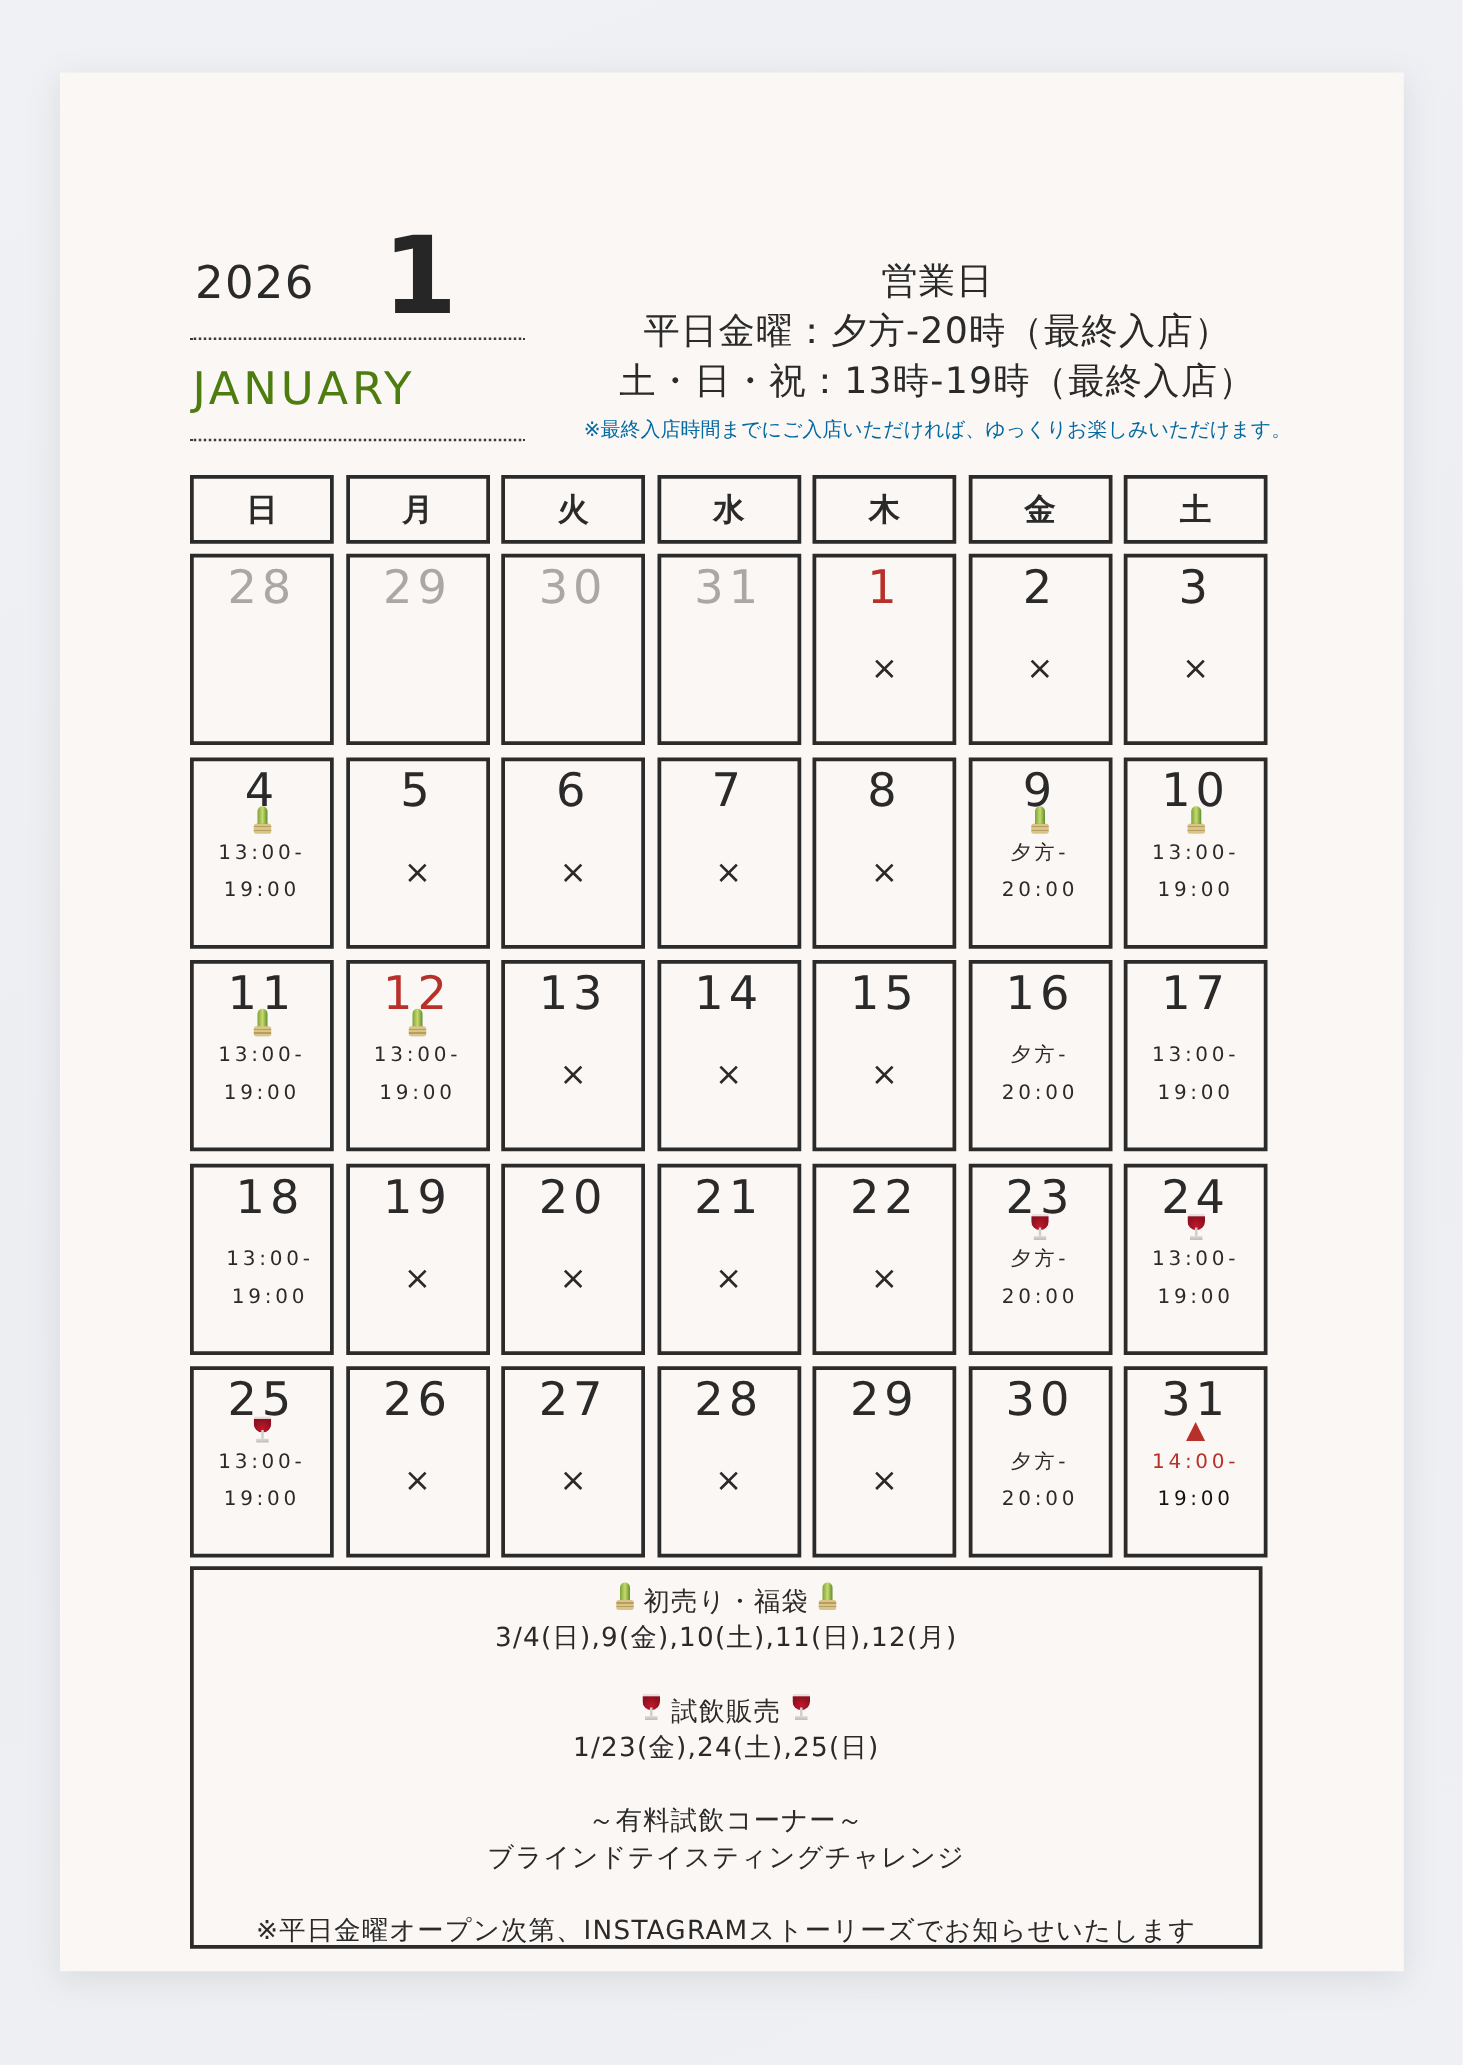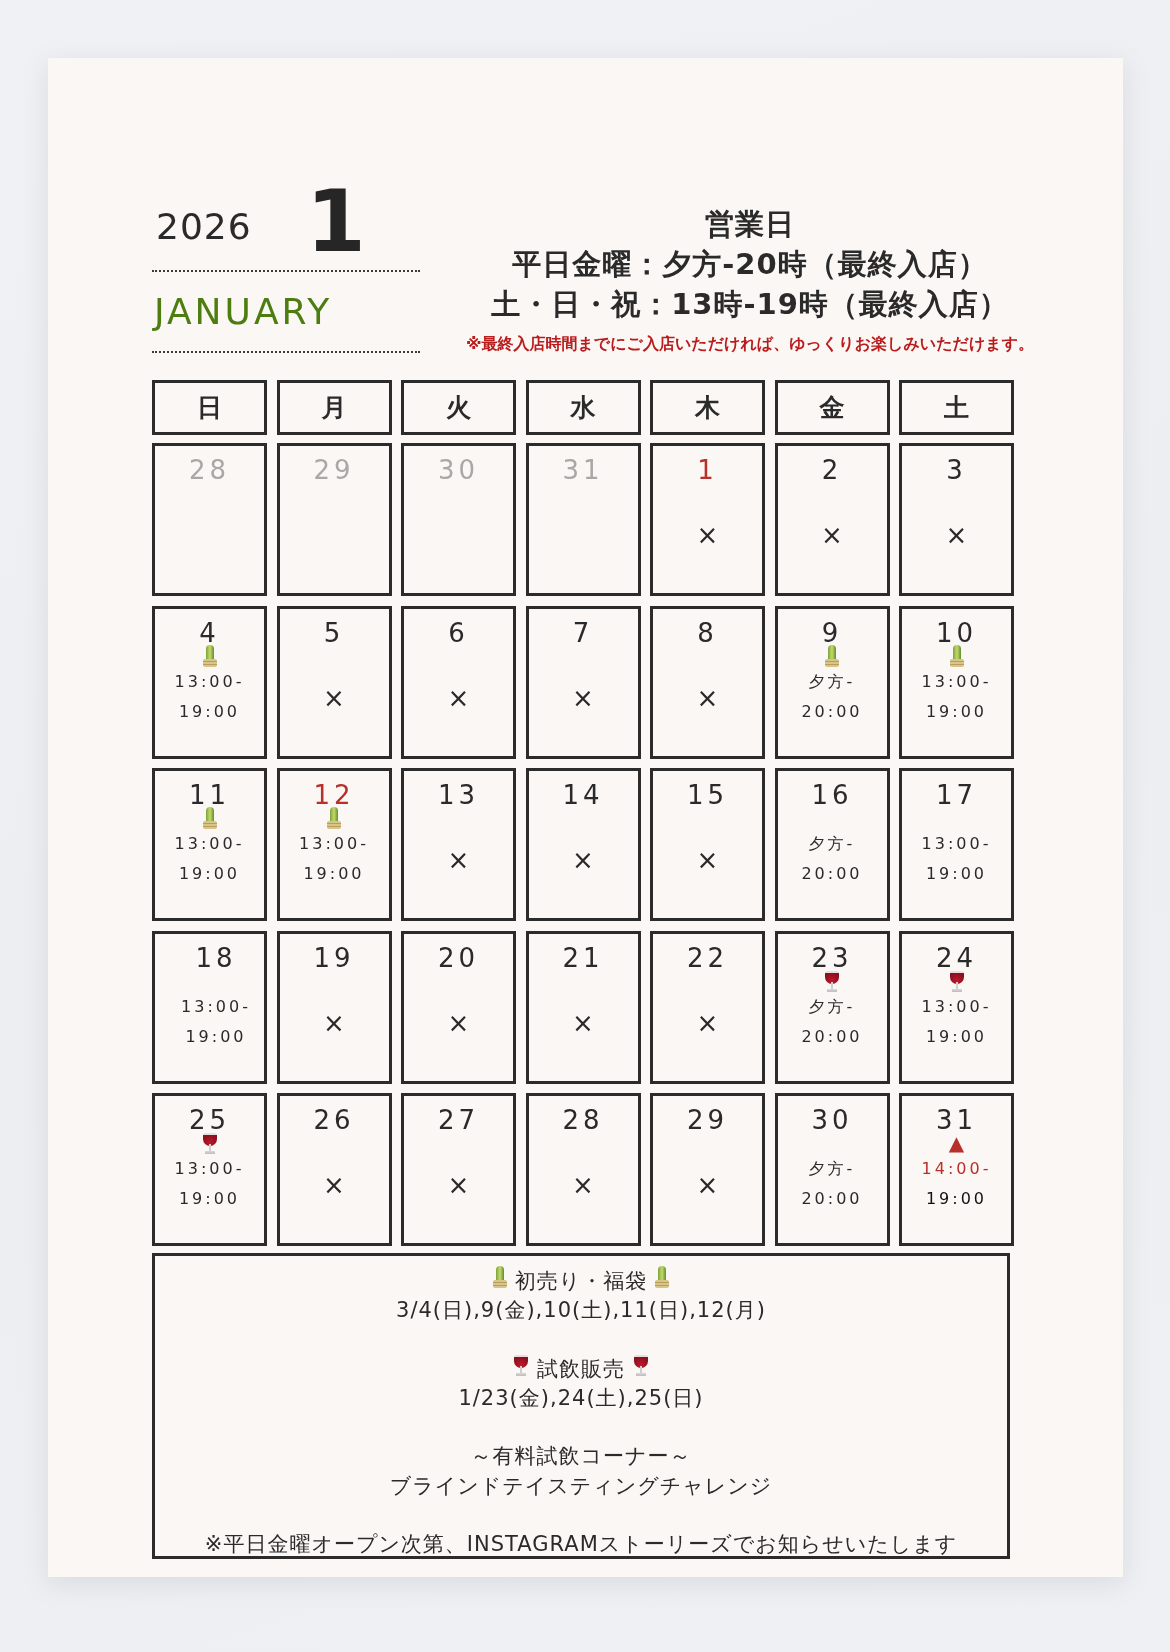--- a/index.html
+++ b/index.html
@@ -12,31 +12,31 @@
   }
   .page {
     position: absolute; left: 48px; top: 58px; width: 1075px; height: 1519px;
     background: #fbf7f5;
     box-shadow: 0 6px 24px rgba(120,125,140,0.18);
   }
   .year { position: absolute; left: 156px; top: 206px; font-size: 36px; letter-spacing: 1px; color: #2a2a2a; }
   .month-num { position: absolute; left: 306px; top: 178px; font-size: 86px; line-height: 1; color: #262626; font-weight: 600; }
   .dots { position: absolute; left: 152px; width: 268px; border-top: 2px dotted #3a3a3a; height: 0; }
   .month-name { position: absolute; left: 154px; top: 291px; font-size: 36px; letter-spacing: 3px; color: #4d7c0f; }
-  .hours { position: absolute; left: 470px; top: 204px; width: 560px; text-align: center; color: #2a2a2a; font-weight: bold; }
+  .hours { position: absolute; left: 470px; top: 204px; width: 560px; text-align: center; color: #2a2a2a; }
   .hours div { font-size: 29px; line-height: 40px; letter-spacing: 1px; }
-  .hours .note { position: absolute; left: 0; top: 130px; width: 600px; font-size: 16px; color: #b91c1c; line-height: 20px; letter-spacing: 0; }
+  .hours .note { position: absolute; left: 0; top: 130px; width: 600px; font-size: 16px; color: #0369a1; line-height: 20px; letter-spacing: 0; }
   .cal { position: absolute; left: 152px; top: 380px; }
   .hcell, .cell {
     position: absolute; width: 115px; box-sizing: border-box;
     border: 3px solid #2b2b2b; background: #fbf7f5; text-align: center;
   }
   .hcell { height: 55px; font-size: 25px; font-weight: 700; line-height: 49px; }
   .cell { height: 153px; }
-  .dnum { display: block; margin-top: 6px; font-size: 26px; letter-spacing: 4px; line-height: 36px; color: #2a2a2a; text-align: center; }
+  .dnum { display: block; margin-top: 6px; font-size: 37px; letter-spacing: 4px; line-height: 36px; color: #2a2a2a; text-align: center; }
   .dnum.grey { color: #aaa8a6; }
   .dnum.red { color: #b8302a; }
   .icon { display: block; height: 22px; line-height: 22px; font-size: 20px; margin-top: -6px; }
   .ico-kado { display: inline-block; width: 14px; height: 22px; position: relative; }
   .ico-kado:before { content: ""; position: absolute; left: 3px; top: 0; width: 8px; height: 15px; background: linear-gradient(90deg,#7aa33a,#c8d96a,#5c8f2e); border-radius: 4px 4px 0 0; }
   .ico-kado:after { content: ""; position: absolute; left: 0; top: 14px; width: 14px; height: 8px; background: repeating-linear-gradient(180deg,#d9c48a 0 2px,#b79e5e 2px 3px); border-radius: 2px; }
   .ico-wine { display: inline-block; width: 16px; height: 22px; position: relative; }
   .ico-wine:before { content: ""; position: absolute; left: 1px; top: 1px; width: 14px; height: 11px; background: radial-gradient(circle at 50% 70%, #c0182a 0%, #8e1020 70%); border-radius: 2px 2px 8px 8px; border-top: 2px solid #e8e0e0; }
   .ico-wine:after { content: ""; position: absolute; left: 3px; top: 12px; width: 10px; height: 10px; background: linear-gradient(#cfcfcf,#cfcfcf) center top/2px 7px no-repeat, linear-gradient(#d8d8d8,#bdbdbd) center bottom/10px 3px no-repeat; }
   .ico-tri { color: #b8302a; font-size: 20px; }

